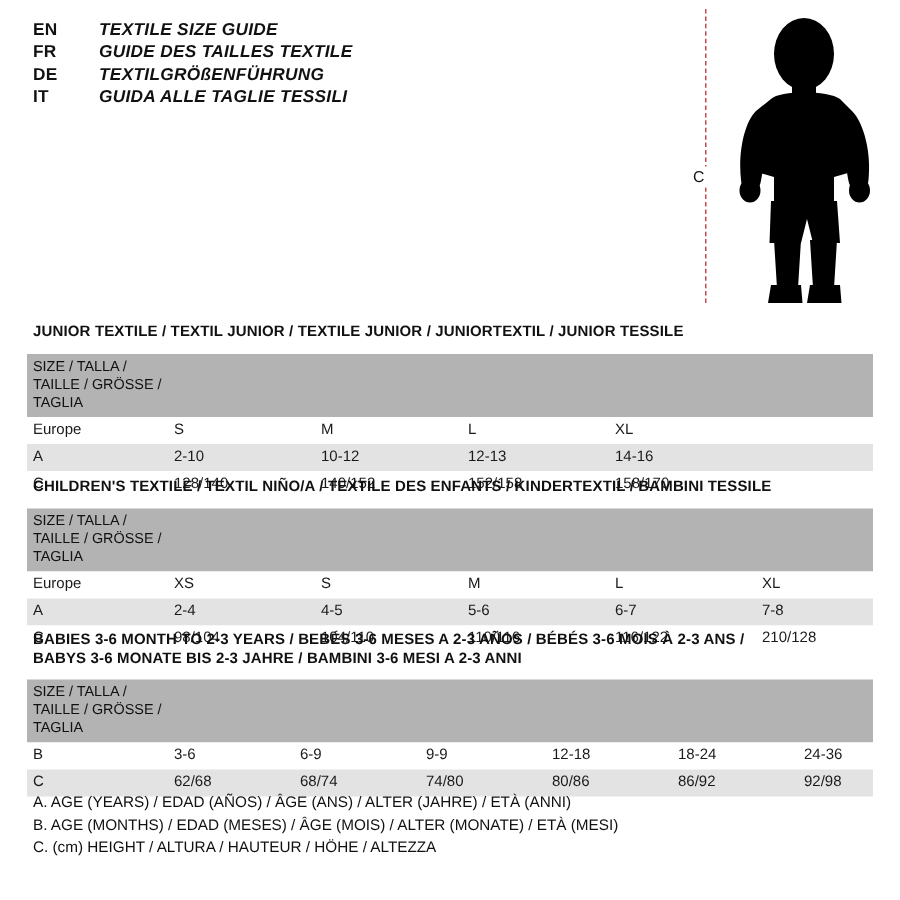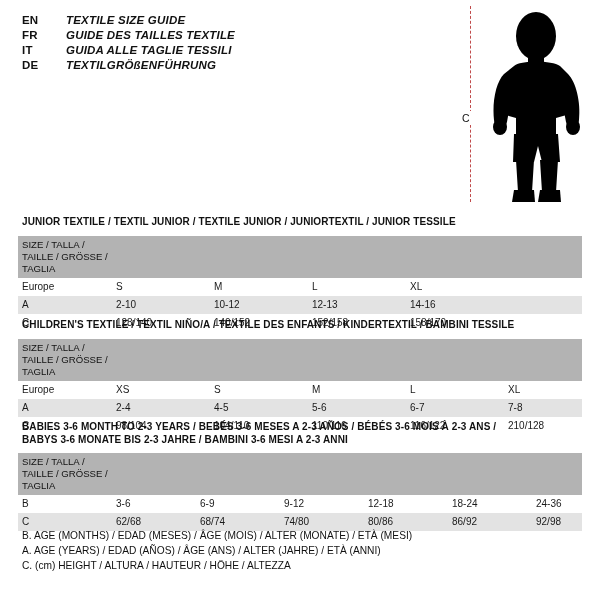--- a/index.html
+++ b/index.html
@@ -146,26 +146,26 @@
   <div class="header">
     <div class="header-row">
       <div class="lang-code">EN</div>
       <div class="lang-title">TEXTILE SIZE GUIDE</div>
     </div>
     <div class="header-row">
       <div class="lang-code">FR</div>
       <div class="lang-title">GUIDE DES TAILLES TEXTILE</div>
     </div>
     <div class="header-row">
+      <div class="lang-code">DE</div>
+      <div class="lang-title">TEXTILGRÖßENFÜHRUNG</div>
+    </div>
+    <div class="header-row">
       <div class="lang-code">IT</div>
       <div class="lang-title">GUIDA ALLE TAGLIE TESSILI</div>
-    </div>
-    <div class="header-row">
-      <div class="lang-code">DE</div>
-      <div class="lang-title">TEXTILGRÖßENFÜHRUNG</div>
     </div>
   </div>
 
   <div class="figure-area">
     <div class="dashed-line"></div>
     <div class="c-label">C</div>
     <svg class="silhouette" width="106" height="196" viewBox="0 0 106 196" xmlns="http://www.w3.org/2000/svg">
       <g fill="#000000">
 
         <ellipse cx="50" cy="26" rx="20" ry="24"></ellipse>
@@ -277,36 +277,36 @@
       <td style="width:80px;"></td>
       <td style="width:80px;"></td>
       <td style="width:80px;"></td>
       <td style="width:80px;"></td>
       <td></td>
     </tr>
     <tr class="plain-row">
       <td>B</td>
       <td>3-6</td>
       <td>6-9</td>
-      <td>9-12</td>
+      <td>9-9</td>
       <td>12-18</td>
       <td>18-24</td>
       <td>24-36</td>
     </tr>
     <tr class="alt-row">
       <td>C</td>
       <td>62/68</td>
       <td>68/74</td>
       <td>74/80</td>
       <td>80/86</td>
       <td>86/92</td>
       <td>92/98</td>
     </tr>
   </tbody>
     </table>
 
   <div class="footnotes">
+    <div class="footnote">A. AGE (YEARS) / EDAD (AÑOS) / ÂGE (ANS) / ALTER (JAHRE) / ETÀ (ANNI)</div>
     <div class="footnote">B. AGE (MONTHS) / EDAD (MESES) / ÂGE (MOIS) / ALTER (MONATE) / ETÀ (MESI)</div>
-    <div class="footnote">A. AGE (YEARS) / EDAD (AÑOS) / ÂGE (ANS) / ALTER (JAHRE) / ETÀ (ANNI)</div>
     <div class="footnote">C. (cm) HEIGHT / ALTURA / HAUTEUR / HÖHE / ALTEZZA</div>
   </div>
 
 </div>
 
 </body></html>

